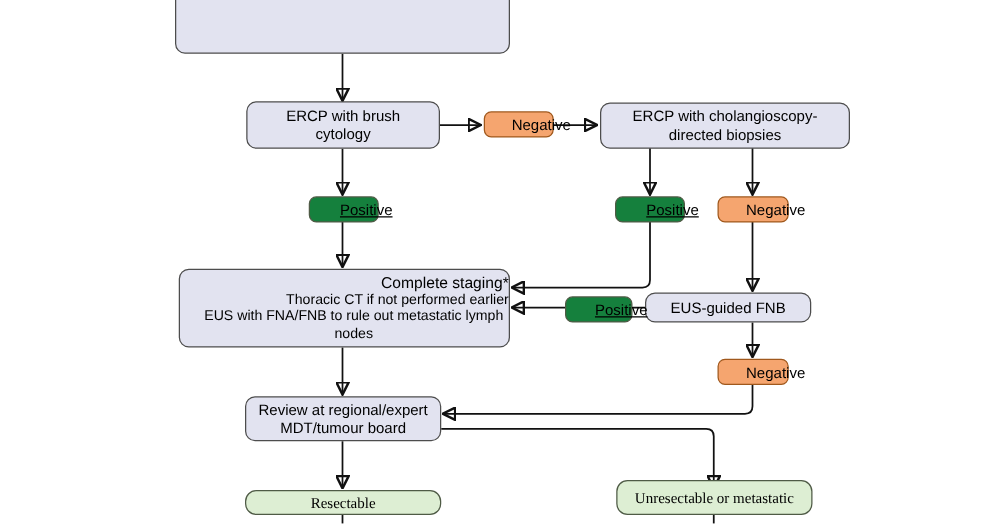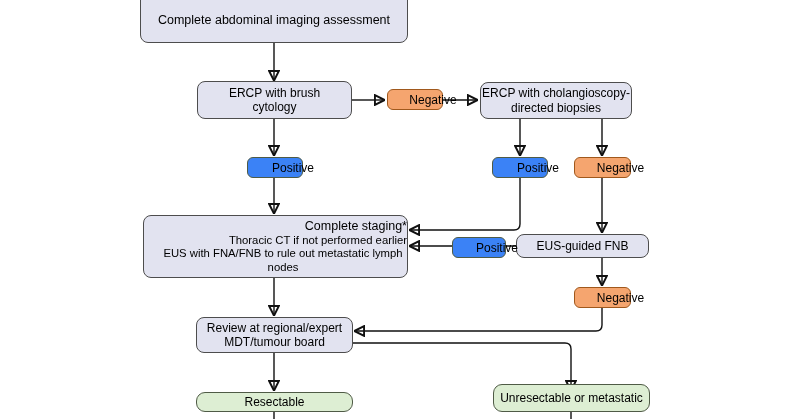--- a/index.html
+++ b/index.html
@@ -15,24 +15,24 @@
     color:#000;
   }
   .node .t  { font-size:12.5px; line-height:15px; }
   .node .b  { font-size:11.3px; line-height:13.5px; }
   .node .lbl{ font-size:12px;   line-height:14.5px; }
 
   .badge {
     position:absolute; display:flex; align-items:center; justify-content:center;
     font-size:12px; color:#000; border-radius:6px; border:1.5px solid;padding-left:36px;
   }
-  .badge.pos { background:#3b82f6; border-color:#4f5b46; }
+  .badge.pos { background:#15803d; border-color:#4f5b46;text-decoration:underline; }
   .badge.neg { background:#f5a56f; border-color:#a0581c; }
 
-  .node.outcome { background:#ddeed3; border-color:#4f5b46; border-radius:9px; }
+  .node.outcome { background:#ddeed3; border-color:#4f5b46; border-radius:9px;font-family:Liberation Serif, serif; }
 </style>
 </head>
 <body>
 
 <div class="canvas">
 
   <svg class="connectors" viewBox="0 0 800 419">
     <defs>
       <marker id="ah" viewBox="0 0 8 8" refX="7" refY="4" markerWidth="8" markerHeight="8" orient="auto">
         <path d="M0.5,0.5 L7.5,4 L0.5,7.5 Z" fill="#111111" stroke="none"></path>
@@ -51,28 +51,27 @@
     <path d="M274,278 L274,315" marker-end="url(#ah)"></path>
     <path d="M602,258 L602,285" marker-end="url(#ah)"></path>
     <path d="M602,308 L602,325 Q602,331 596,331 L355,331" marker-end="url(#ah)"></path>
     <path d="M353,343 L565,343 Q571,343 571,349 L571,390" marker-end="url(#ah)"></path>
     <path d="M274,353 L274,390" marker-end="url(#ah)"></path>
     <path d="M274,411 L274,419"></path>
     <path d="M571,411 L571,419"></path>
   </svg>
 
   <div class="node" style="left:140px; top:-16px; width:268px; height:59px; padding-top:14px;">
-    <div class="t">Complete abdominal imaging assessment</div>
   </div>
 
   <div class="node" style="left:197px; top:81px; width:155px; height:38px;">
     <div class="lbl" style="width:108px;">ERCP with brush cytology</div>
   </div>
 
-  <div class="node" style="left:480px; top:82px; width:152px; height:37px;">
+  <div class="node" style="left:480px; top:82px; width:200px; height:37px;">
     <div class="lbl" style="width:160px;">ERCP with cholangioscopy-directed biopsies</div>
   </div>
 
   <div class="node" style="left:143px; top:215px; width:265px; height:63px;align-items:flex-end;">
     <div class="t">Complete staging*</div>
     <div class="b">Thoracic CT if not performed earlier</div>
     <div class="b" style="width:248px;">EUS with FNA/FNB to rule out metastatic lymph nodes</div>
   </div>
 
   <div class="node" style="left:516px; top:234px; width:133px; height:24px;">

